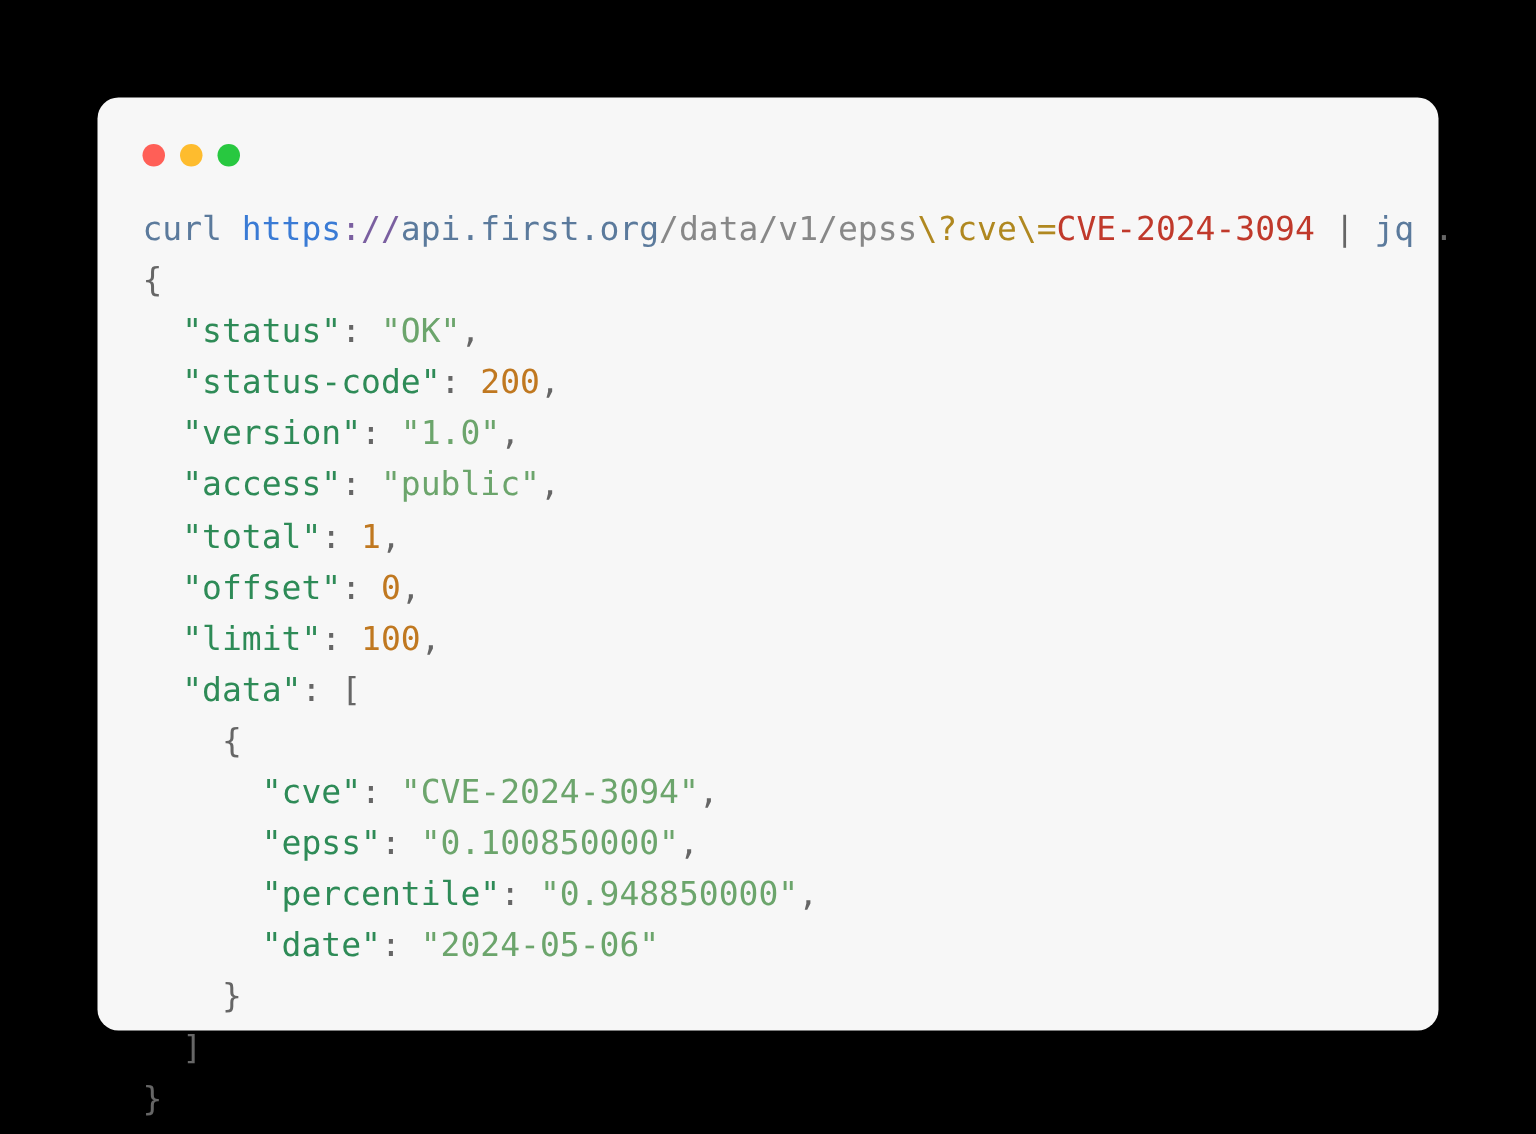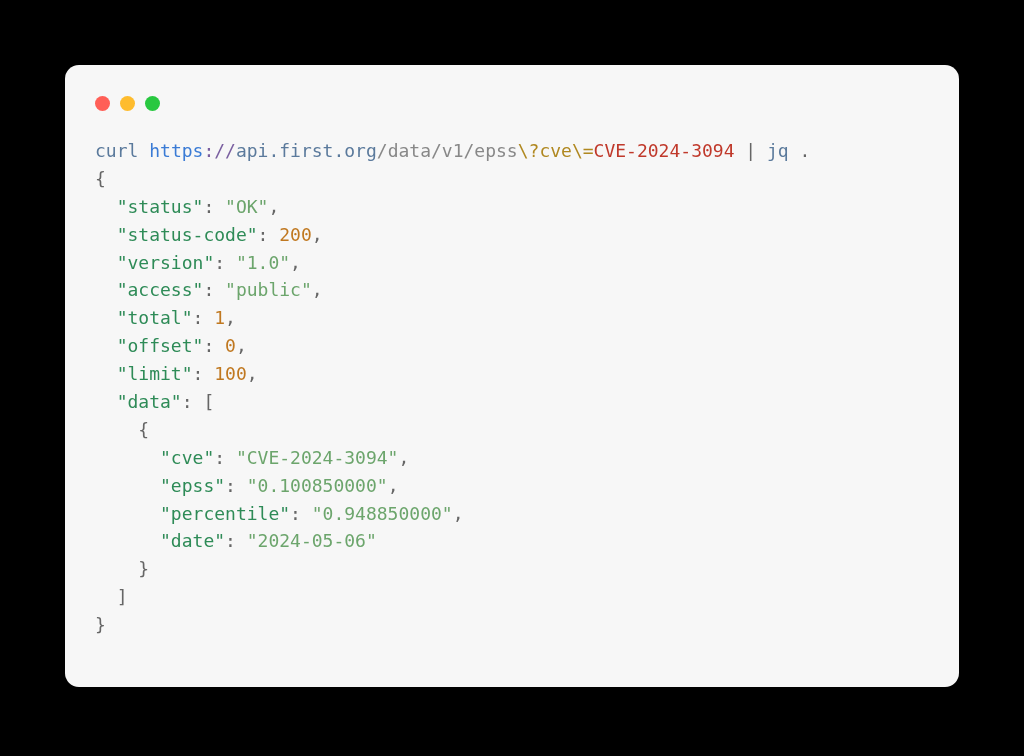--- a/index.html
+++ b/index.html
@@ -33,21 +33,21 @@
     width: 15px;
     height: 15px;
     border-radius: 50%;
   }
   .tl.red    { background: #ff5f57; }
   .tl.yellow { background: #febc2e; }
   .tl.green  { background: #28c840; }
 
   pre.code {
     margin: 22px 0 0 0;
-    font-size: 18px;
+    font-size: 22px;
     line-height: 1.55;
     white-space: pre;
     color: #666;
   }
 
   .cmd   { color: #5b7a9c; }      
   .url1  { color: #3a7bd5; }      
   .url2  { color: #7a5fa0; }      
   .host  { color: #5b7a9c; }      
   .path  { color: #888; }         

